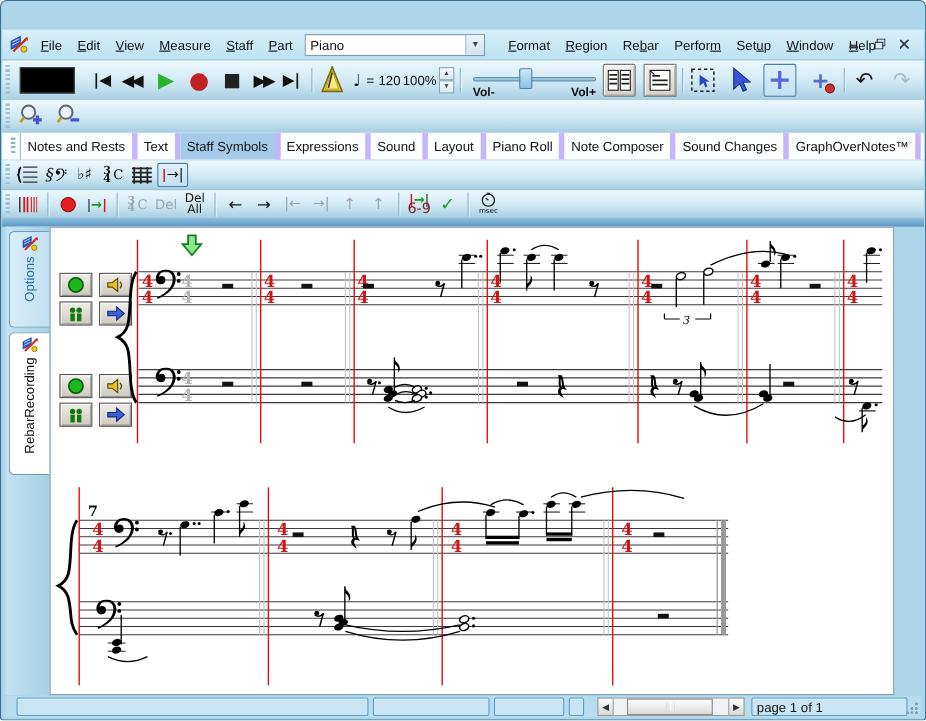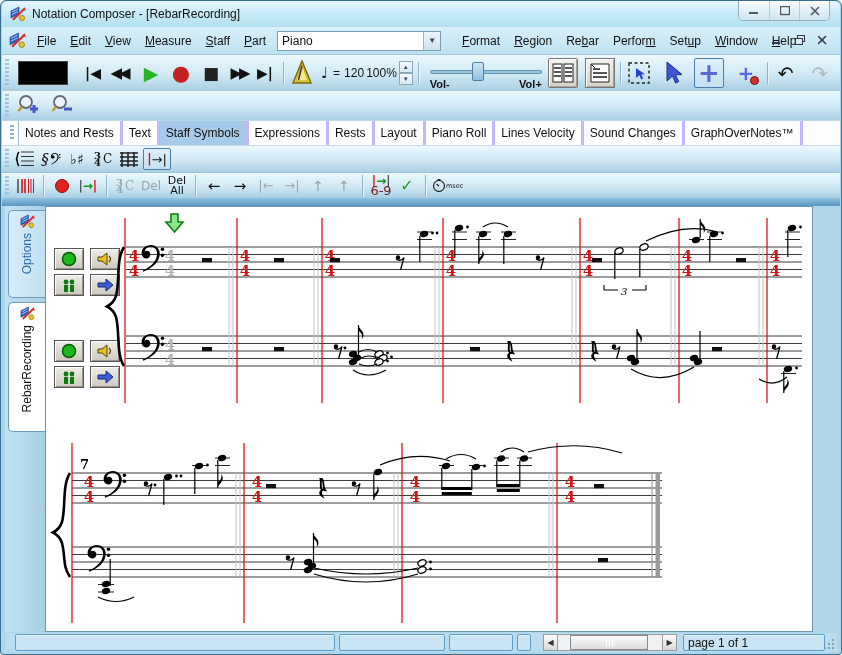--- a/index.html
+++ b/index.html
@@ -47,21 +47,21 @@
   .voltrack{position:absolute;left:2px;right:2px;top:12px;height:4px;background:#9ec4da;
     border:1px solid #5f93b4;border-radius:2px;}
   .volthumb{position:absolute;left:44px;top:4px;width:12px;height:19px;background:linear-gradient(#cfe6f5,#8fc0de);
     border:1px solid #4a7ea8;border-radius:2px;}
   .vollab{position:absolute;bottom:-2px;font-weight:bold;font-size:11px;}
   .bevelbtn{width:30px;height:30px;border:1px solid #777;background:linear-gradient(#f4f3f0,#d5d1c8);
     display:flex;align-items:center;justify-content:center;box-shadow:inset 1px 1px 0 #fff,inset -1px -1px 0 #a8a499;}
   
   .ribbon{top:120px;height:25px;background:#fbfdff;border-bottom:1px solid #c6dcea;display:flex;align-items:stretch;}
   .rib-grip{width:4px;margin:4px 4px 4px 8px;background:repeating-linear-gradient(180deg,#8fb4c9 0 2px,transparent 2px 4px);}
-  .rtab{display:flex;align-items:center;padding:4px 6px;border-right:3px solid #c4b5fd;white-space:nowrap;}
+  .rtab{display:flex;align-items:center;padding:4px 6px;border-right:5px solid #c4b5fd;white-space:nowrap;}
   .rtab:first-of-type{border-left:1px solid #9ebcd0;}
   .rtab.sel{background:#a5cbe9;}
   
   .tb-sym{top:145px;height:27px;display:flex;align-items:center;border-bottom:1px solid #9cc2d8;}
   .tb-edit{top:172px;height:25px;display:flex;align-items:center;}
   .sicon{display:flex;align-items:center;justify-content:center;min-width:24px;height:22px;margin:0 1px;
     font-family:"DejaVu Sans",sans-serif;}
   .gray{color:#9aa4ab;}
   .band{top:197px;height:8px;background:linear-gradient(180deg,#8fc2e0,#5b97c2);}
   
@@ -111,43 +111,20 @@
         <circle cx="12" cy="12" r="2.6" fill="#ecc51c" stroke="#8d6e07" stroke-width="0.7"></circle>
       </symbol>
       <symbol id="bclef" viewBox="0 0 24 27">
         <path d="M10.5,0 C5,0 1.5,3.5 1.5,8 C1.5,11 3.5,13 6,13 C8.2,13 10,11.5 10,9.2 C10,7 8.4,5.6 6.5,5.6 C5.6,5.6 4.9,5.9 4.4,6.4 C4.9,3.4 7.4,1.8 10.3,1.8 C14,1.8 16.4,4.6 16.4,8.6 C16.4,15.8 10,21.4 2.5,24.6 L3.1,25.8 C12,22.2 19,16.2 19,8.4 C19,3.4 15.5,0 10.5,0 Z" fill="#000"></path>
         <circle cx="21.6" cy="4" r="1.7" fill="#000"></circle>
           <circle cx="21.6" cy="10" r="1.7" fill="#000"></circle>
       </symbol>
     </defs>
   </svg>
 
-  <div class="row titlebar">
-    <svg class="ticon" width="16" height="16">
-        <use href="#appicon"></use>
-      </svg>
-    <span>Notation Composer - [RebarRecording]</span>
-    <div class="cap-group">
-      <div class="cap-btn">
-        <svg width="10" height="9">
-            <rect x="0" y="6" width="9" height="2" fill="#556"></rect>
-          </svg>
-      </div>
-      <div class="cap-btn">
-        <svg width="10" height="10">
-            <rect x="0.5" y="0.5" width="9" height="8" fill="none" stroke="#556" stroke-width="1.4"></rect>
-          </svg>
-      </div>
-      <div class="cap-btn">
-        <svg width="10" height="10">
-            <path d="M1,1 L9,9 M9,1 L1,9" stroke="#556" stroke-width="1.6"></path>
-          </svg>
-      </div>
-    </div>
-  </div>
 
   <div class="row menubar">
     <svg width="17" height="17" style="margin:0 4px 0 7px">
         <use href="#appicon"></use>
       </svg>
     <div id="menu-left" style="display:flex">
         <div class="menu-item"><u>F</u>ile</div>
         <div class="menu-item"><u>E</u>dit</div>
         <div class="menu-item"><u>V</u>iew</div>
         <div class="menu-item"><u>M</u>easure</div>
@@ -293,24 +270,24 @@
     </div>
   </div>
 
   <div class="row ribbon">
     <div class="rib-grip"></div>
     <div id="ribbon-tabs" style="display:flex">
         <div class="rtab">Notes and Rests</div>
         <div class="rtab">Text</div>
         <div class="rtab sel">Staff Symbols</div>
         <div class="rtab">Expressions</div>
-        <div class="rtab">Rests</div>
+        <div class="rtab">Sound</div>
         <div class="rtab">Layout</div>
         <div class="rtab">Piano Roll</div>
-        <div class="rtab">Lines Velocity</div>
+        <div class="rtab">Note Composer</div>
         <div class="rtab">Sound Changes</div>
         <div class="rtab">GraphOverNotes™</div>
       </div>
   </div>
 
   <div class="row tb tb-sym">
     <div class="grip-v"></div>
     <div class="sicon">
       <svg width="20" height="18">
         <path d="M6,2 h13 M6,6.5 h13 M6,11 h13 M6,15.5 h13" stroke="#333" stroke-width="1.2"></path>
@@ -399,21 +376,21 @@
       </div>
     <div class="sep"></div>
     <div class="sicon" style="flex-direction:column;line-height:9px">
       <span><span style="color:#e01010;font-weight:bold">|</span><span class="glyph" style="color:#189818;font-weight:bold">→</span><span style="color:#222">|</span></span>
       <span style="font-size:13px;color:#7a2020">6-9</span>
     </div>
     <div class="sicon" style="color:#1fa01f;font-size:16px;font-weight:bold">
         <span class="glyph">✓</span>
       </div>
     <div class="sep"></div>
-    <div class="sicon" style="flex-direction:row">
+    <div class="sicon" style="flex-direction:column">
       <svg width="14" height="13">
         <circle cx="7" cy="7" r="5.5" fill="none" stroke="#222" stroke-width="1.2"></circle>
         <rect x="5.5" y="0" width="3" height="2" fill="#222"></rect>
         <line x1="7" y1="7" x2="4.5" y2="5" stroke="#222" stroke-width="1.2"></line>
       </svg>
       <span style="font-size:6.5px">msec</span>
     </div>
   </div>
 
   <div class="row band"></div>

